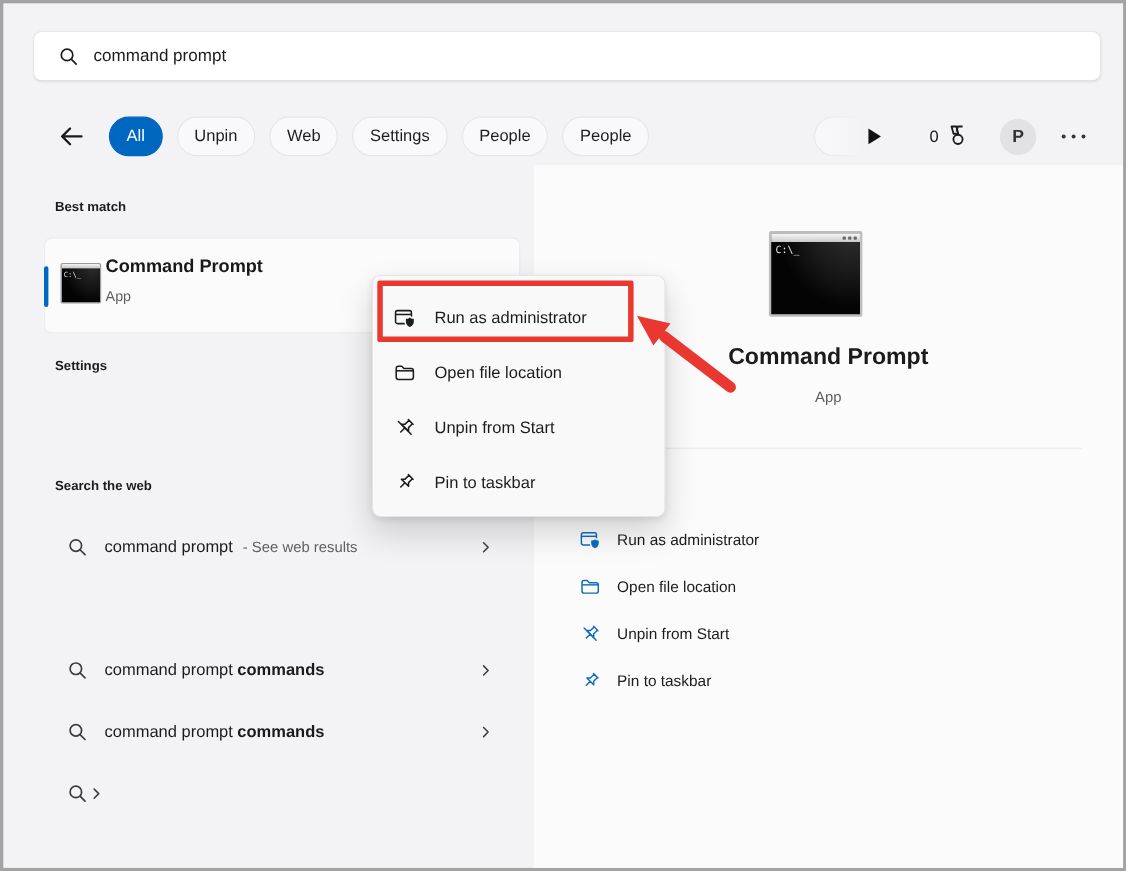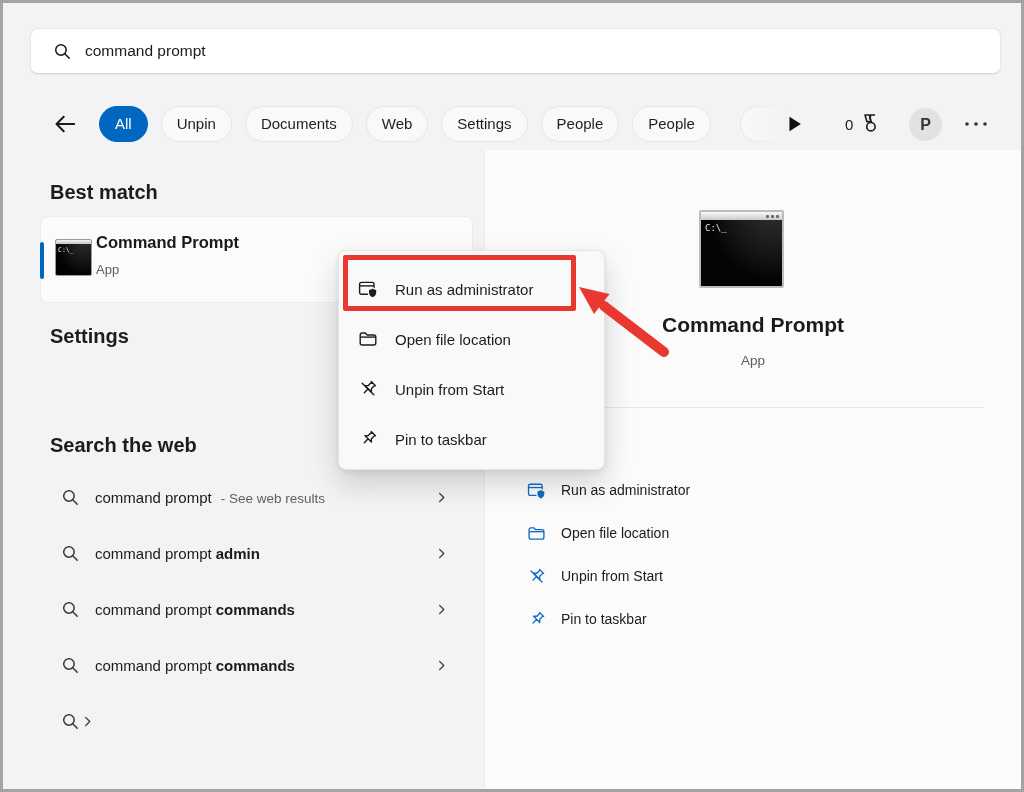--- a/index.html
+++ b/index.html
@@ -72,21 +72,21 @@
     cursor: pointer;
   }
   .more-btn {
     position: absolute; left: 958px; top: 112px; width: 32px; height: 18px;
     color: #333; background: transparent; border: none; cursor: pointer;
   }
   .more-btn svg { width: 32px; height: 18px; }
 
   
   .section-h {
-    position: absolute; left: 47px; font-size: 20px; font-weight: 700; color: #1c1c1c;
+    position: absolute; left: 47px; font-size: 12px; font-weight: 700; color: #1c1c1c;
   }
   .bm-card {
     position: absolute; left: 37px; top: 213px; width: 433px; height: 87px;
     background: #fbfbfc; border: 1px solid #ececee; border-radius: 7px;
     cursor: pointer;
   }
   .bm-accent {
     position: absolute; left: -1px; top: 25px; width: 4px; height: 37px;
     border-radius: 3px; background: #0067c0;
   }
@@ -192,21 +192,20 @@
 
   <button class="back-btn">
     <svg viewBox="0 0 20 20">
         <path d="M17 10 H3.5 M9 4.5 L3.5 10 L9 15.5" fill="none" stroke="currentColor" stroke-width="1.6" stroke-linecap="round" stroke-linejoin="round"></path>
       </svg>
   </button>
 
   <div class="tabs">
     <div class="pill selected">All</div>
     <div class="pill">Unpin</div>
-    <div class="pill">Documents</div>
     <div class="pill">Web</div>
     <div class="pill">Settings</div>
     <div class="pill">People</div>
     <div class="pill">People</div>
   </div>
   <div class="pill-partial"></div>
 
   <button class="play-btn">
     <svg viewBox="0 0 16 16">
         <path d="M4.7 2.8 L13 8 L4.7 13.2 Z" fill="currentColor"></path>
@@ -256,34 +255,20 @@
         </svg>
       </span>
     <span class="sug-text"><span class="pfx">command prompt</span><span class="sfx"></span><span class="note">- See web results</span></span>
     <span class="chev">
         <svg viewBox="0 0 16 16">
           <path d="M6 3.6 L10.4 8 L6 12.4" fill="none" stroke="currentColor" stroke-width="1.5" stroke-linecap="round" stroke-linejoin="round"></path>
         </svg>
       </span>
   </div>
 
-  <div class="sug-row" style="top:530px">
-    <span class="sug-ic">
-        <svg viewBox="0 0 16 16">
-          <circle cx="6.7" cy="6.7" r="4.4" fill="none" stroke="currentColor" stroke-width="1.3"></circle>
-          <line x1="10.1" y1="10.1" x2="13.7" y2="13.7" stroke="currentColor" stroke-width="1.3" stroke-linecap="round"></line>
-        </svg>
-      </span>
-    <span class="sug-text"><span class="pfx">command prompt</span><span class="sfx">admin</span></span>
-    <span class="chev">
-        <svg viewBox="0 0 16 16">
-          <path d="M6 3.6 L10.4 8 L6 12.4" fill="none" stroke="currentColor" stroke-width="1.5" stroke-linecap="round" stroke-linejoin="round"></path>
-        </svg>
-      </span>
-  </div>
 
   <div class="sug-row" style="top:586px">
     <span class="sug-ic">
         <svg viewBox="0 0 16 16">
           <circle cx="6.7" cy="6.7" r="4.4" fill="none" stroke="currentColor" stroke-width="1.3"></circle>
           <line x1="10.1" y1="10.1" x2="13.7" y2="13.7" stroke="currentColor" stroke-width="1.3" stroke-linecap="round"></line>
         </svg>
       </span>
     <span class="sug-text"><span class="pfx">command prompt</span><span class="sfx">commands</span></span>
     <span class="chev">

